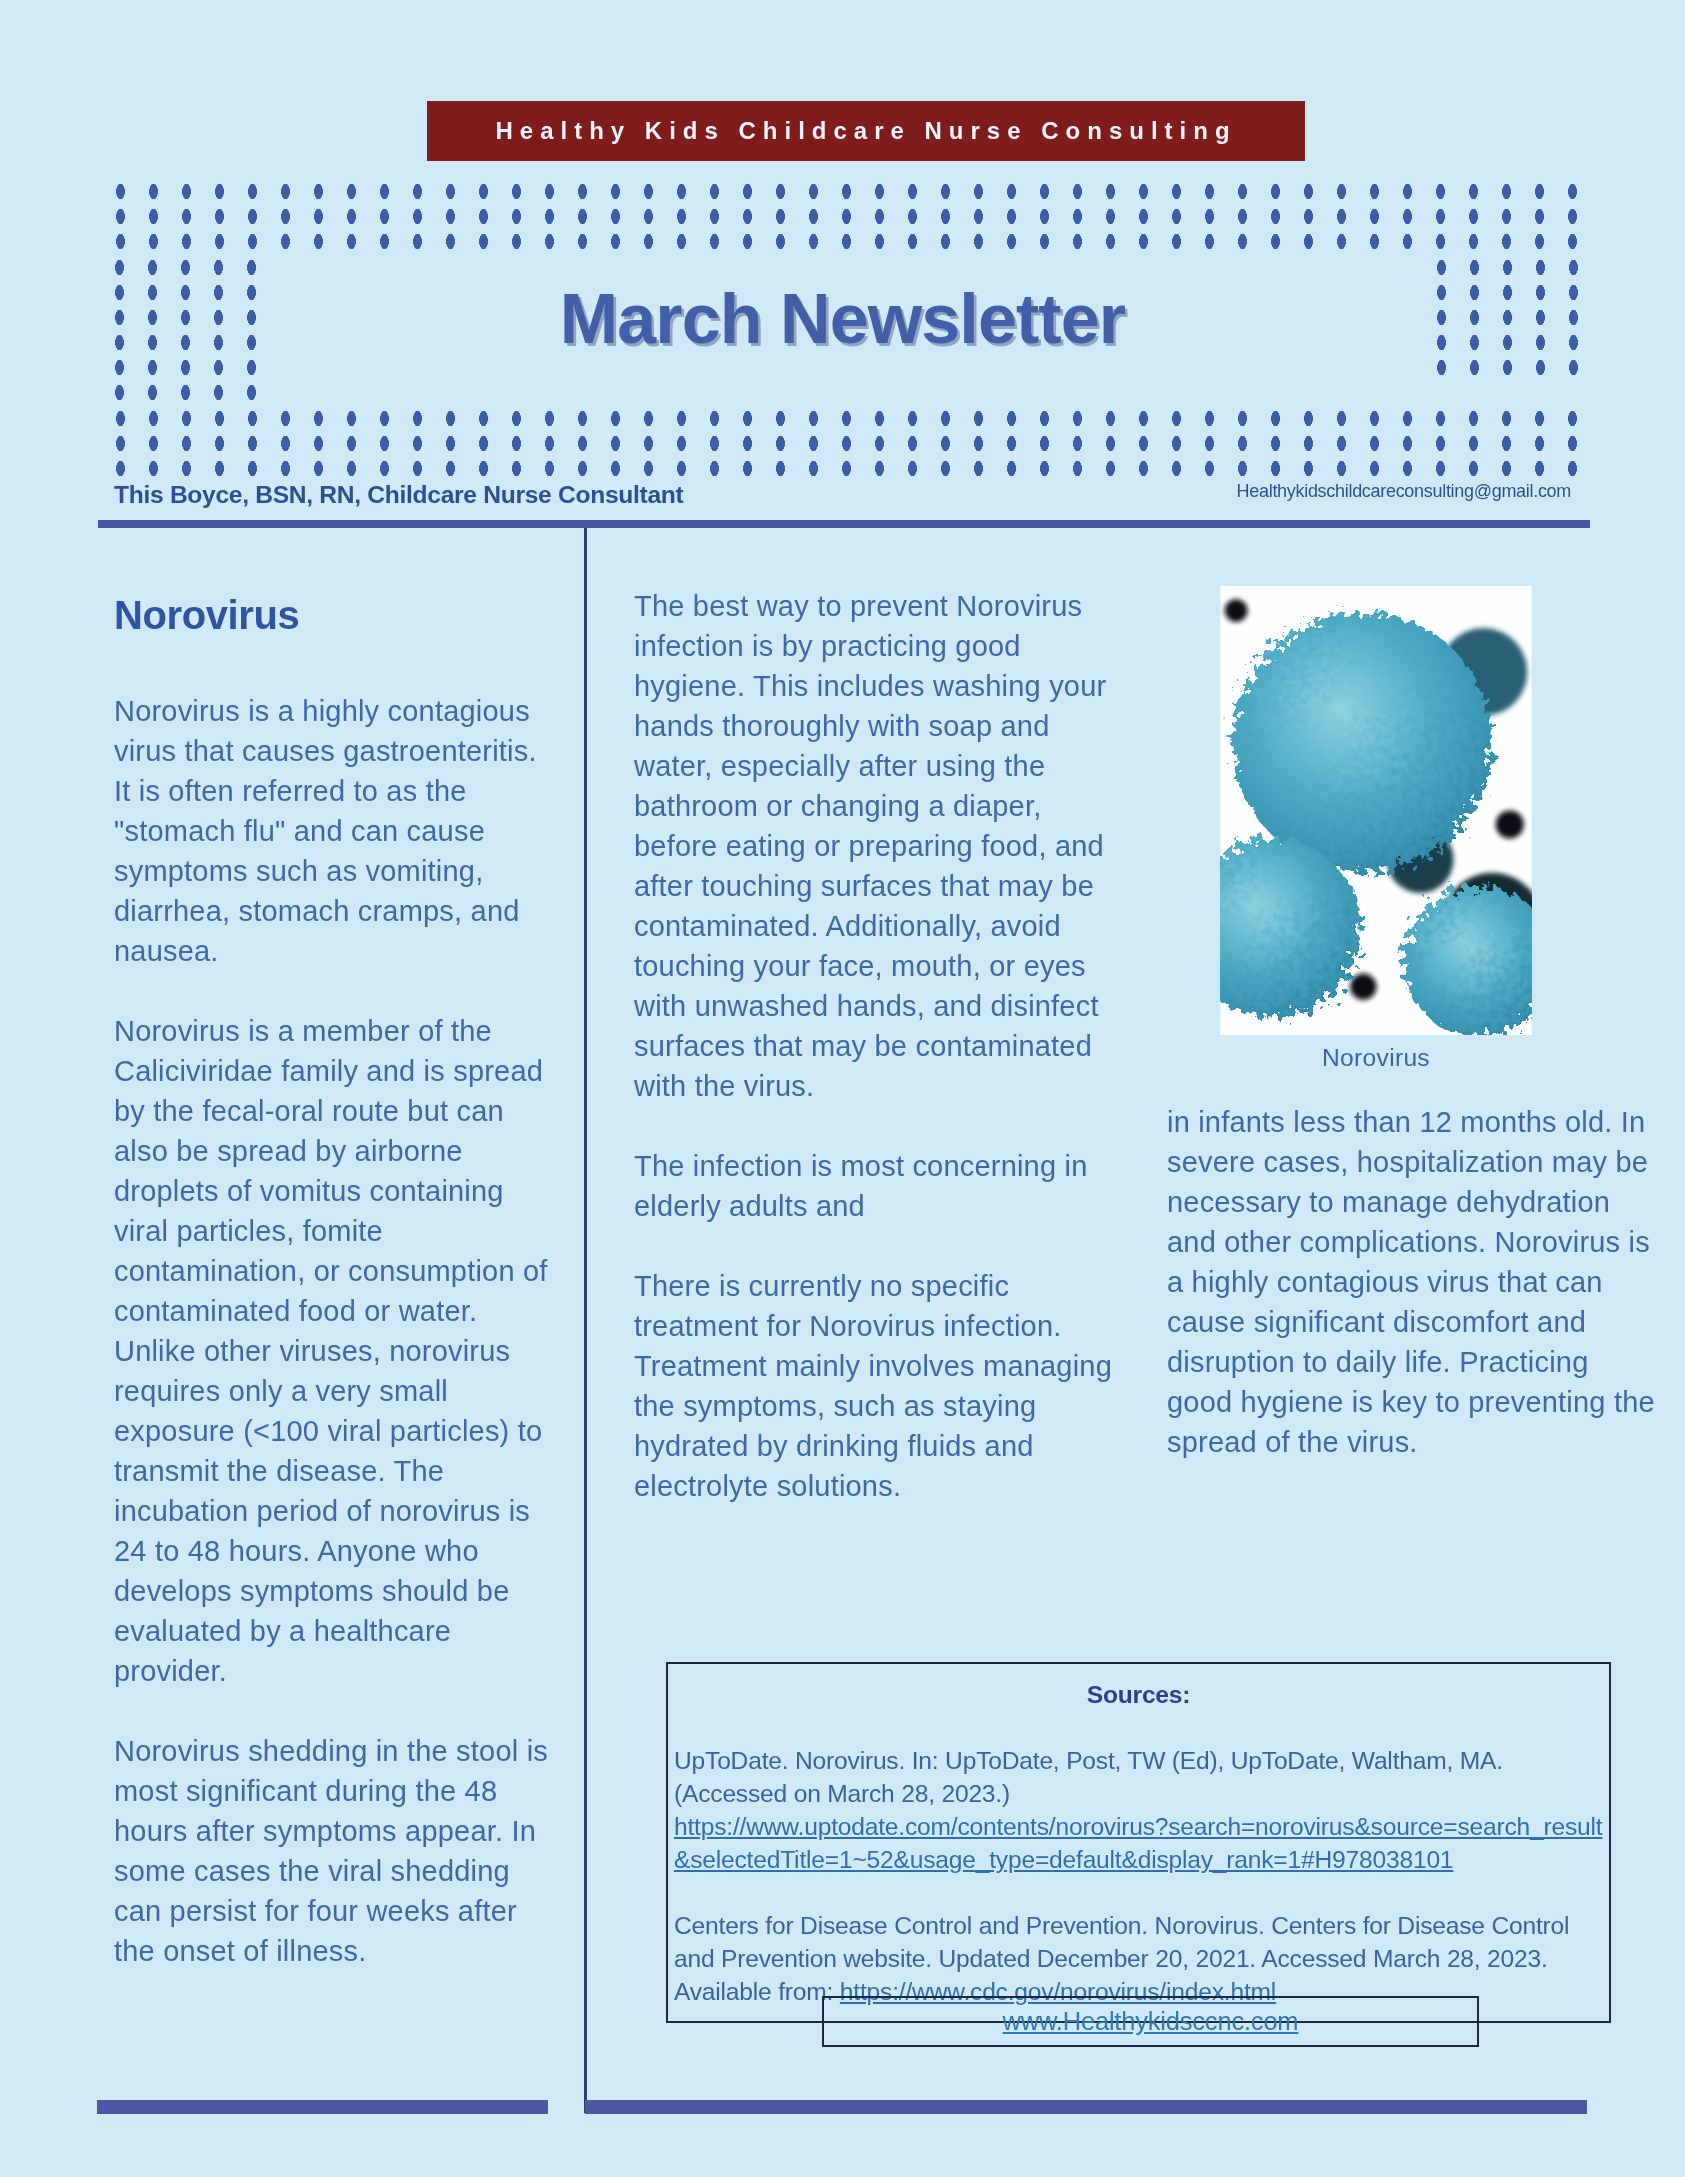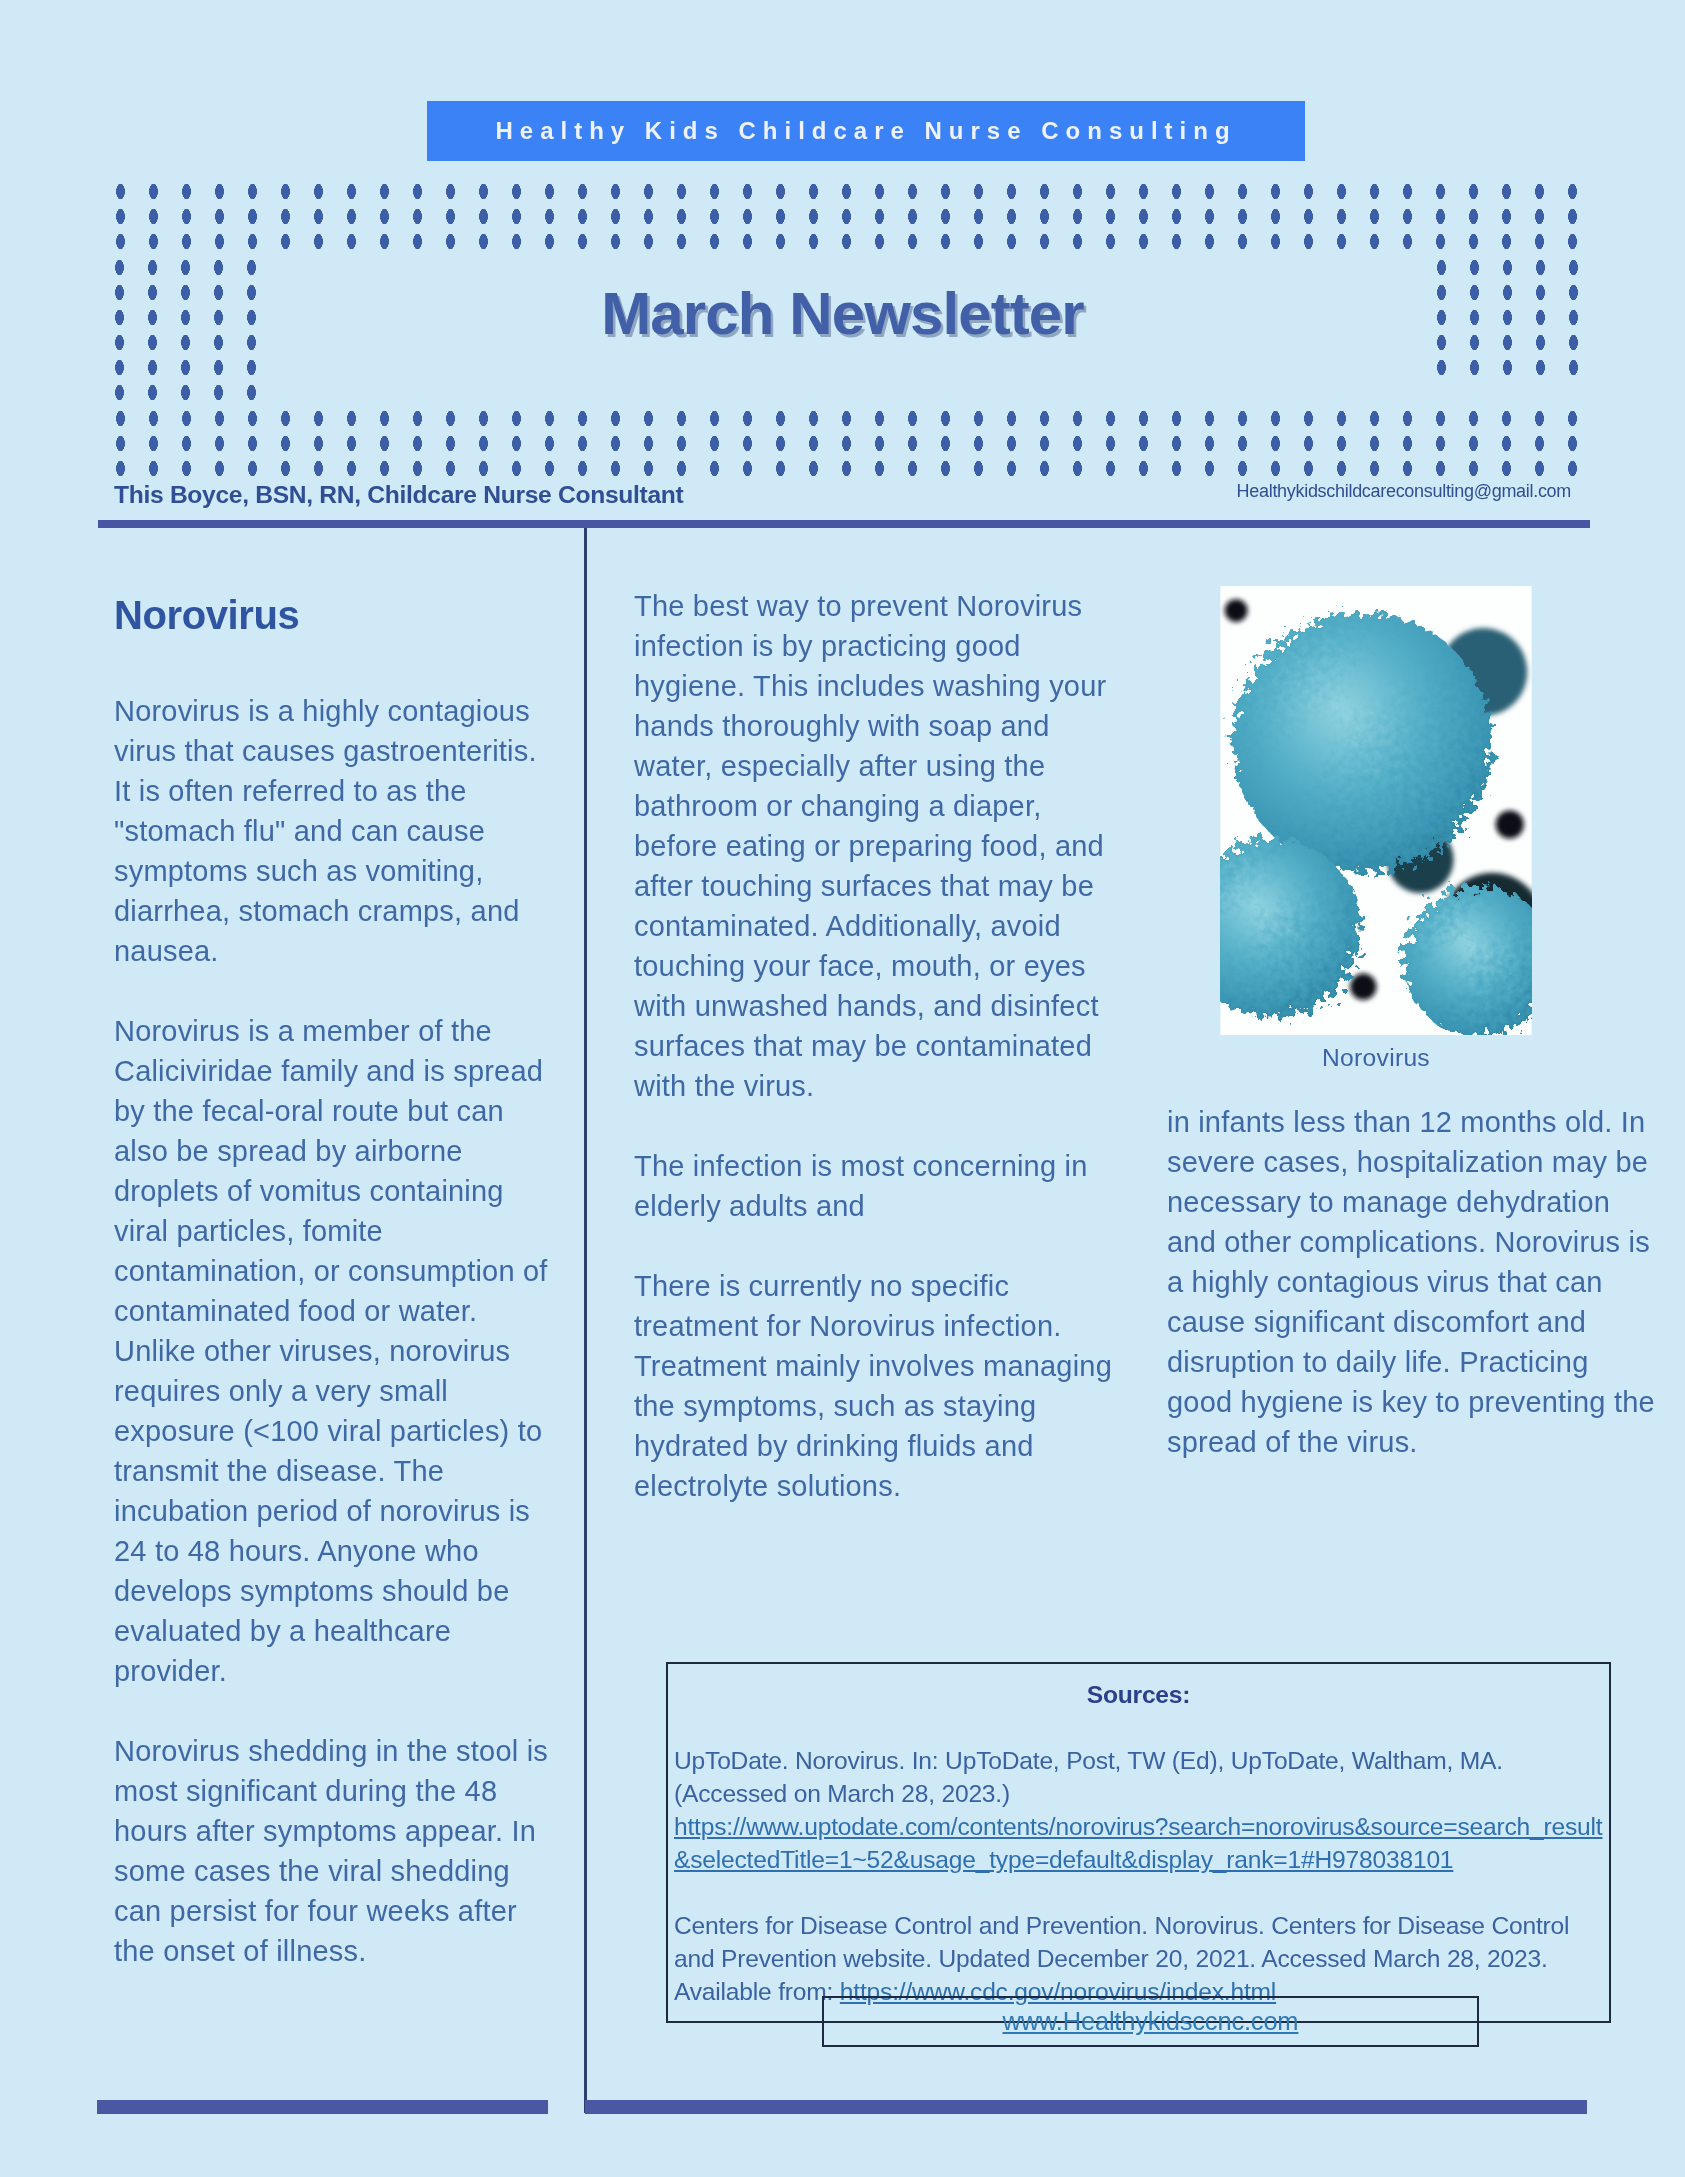--- a/index.html
+++ b/index.html
@@ -8,40 +8,40 @@
     background:#cfe9f6;
     font-family:"Liberation Sans", sans-serif;
     position:relative;
     overflow:hidden;
   }
   .abs{position:absolute;}
 
   
   .banner{
     left:427px;top:101px;width:878px;height:60px;
-    background:#3b82f6;
+    background:#7f1d1d;
     display:flex;align-items:center;justify-content:center;
   }
   .banner span{
     color:#eef2fb;font-size:24px;font-weight:bold;letter-spacing:7px;
   }
   .dots{
     background-image:radial-gradient(ellipse 4.4px 8px at center,#3b5ea6 97%,rgba(0,0,0,0) 100%);
     background-size:33px 25px;
     background-position:center top;
   }
   .dots-top{left:104px;top:179px;width:1485px;height:75px;}
   .dots-left{left:104px;top:255px;width:163px;height:151px;}
   .dots-right{left:1426px;top:255px;width:163px;height:126px;}
   .dots-bottom{left:104px;top:406px;width:1485px;height:75px;}
 
   .title{
     left:0;top:279px;width:1685px;
     text-align:center;
-    font-size:60px;font-weight:bold;color:#4160a8;
+    font-size:70px;font-weight:bold;color:#4160a8;
     text-shadow:2.6px 2.6px 0 rgba(40,55,105,0.38);
     letter-spacing:-0.9px;
     margin:0;
   }
 
   .byline-left{left:114px;top:481px;font-size:24.6px;font-weight:bold;color:#2f4e94;letter-spacing:-0.3px;}
   .byline-right{right:114px;top:481px;font-size:18px;font-weight:normal;color:#2f4e94;letter-spacing:-0.3px;}
   .hrule{left:98px;top:520px;width:1492px;height:8px;background:#4756a2;}
   .vdivider{left:584px;top:528px;width:2.6px;height:1585px;background:#2b4168;}
 

